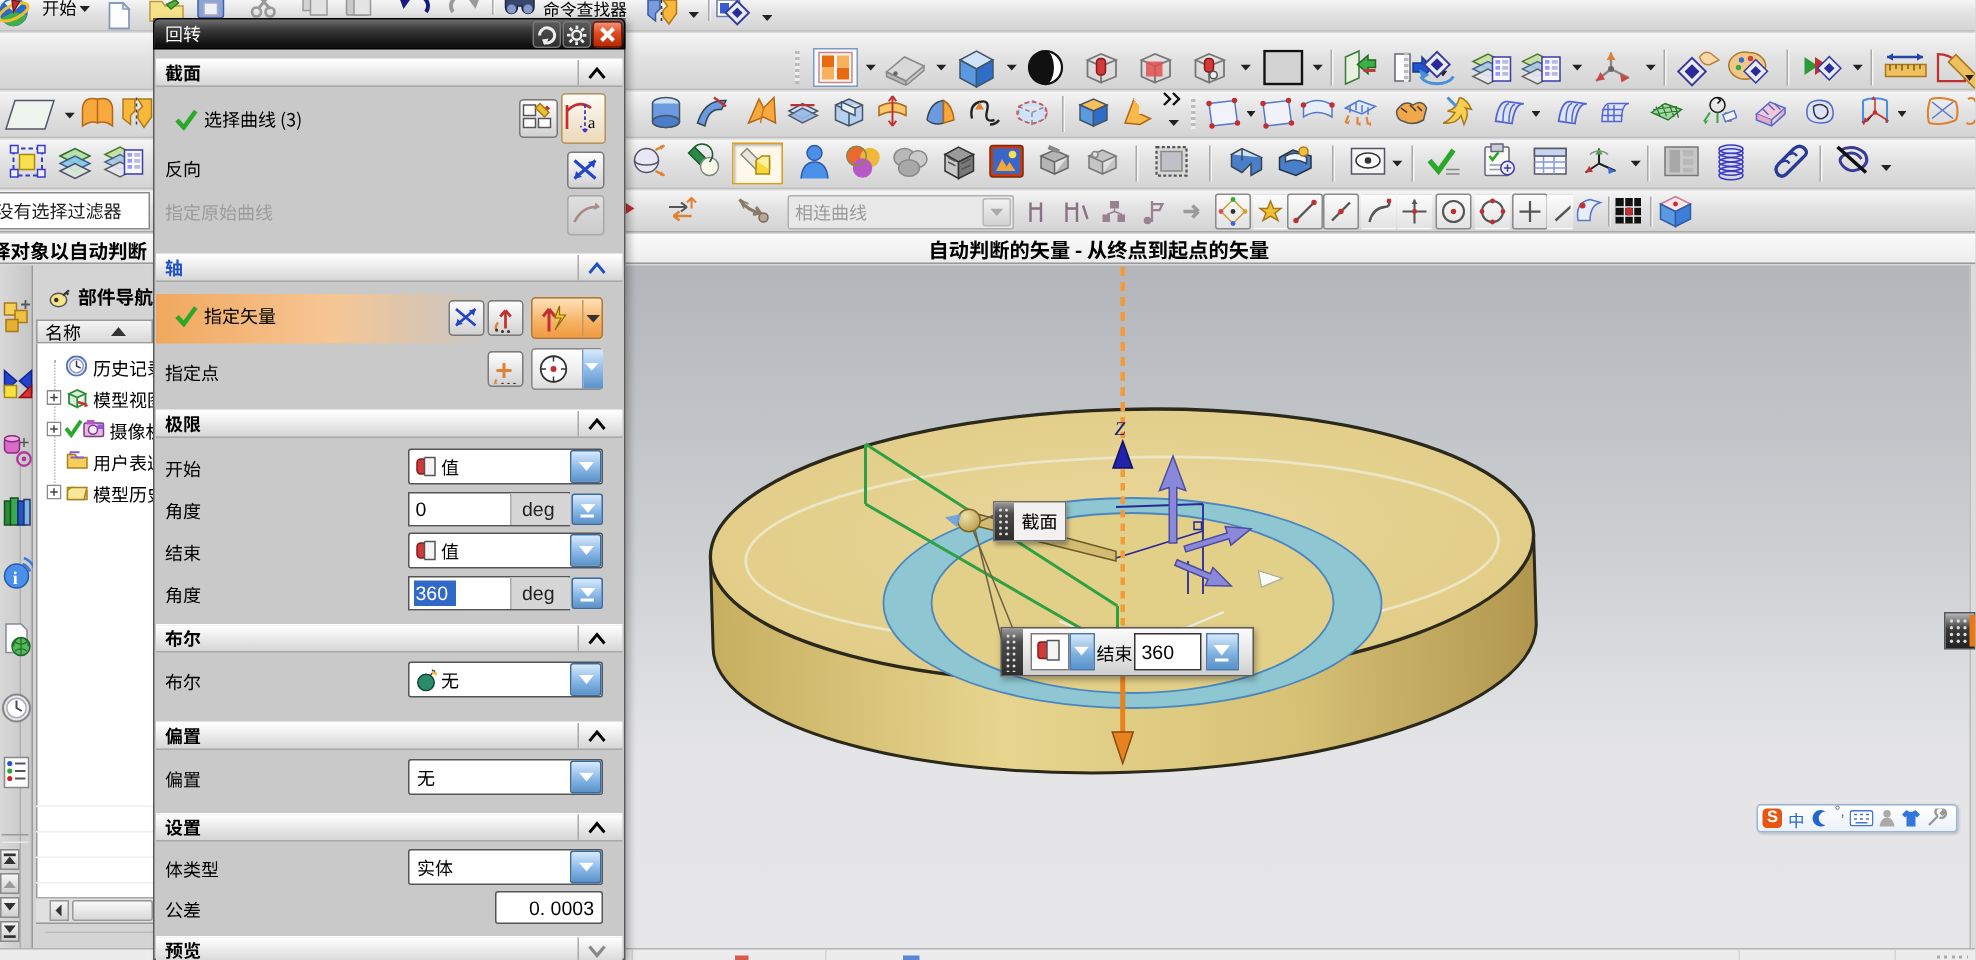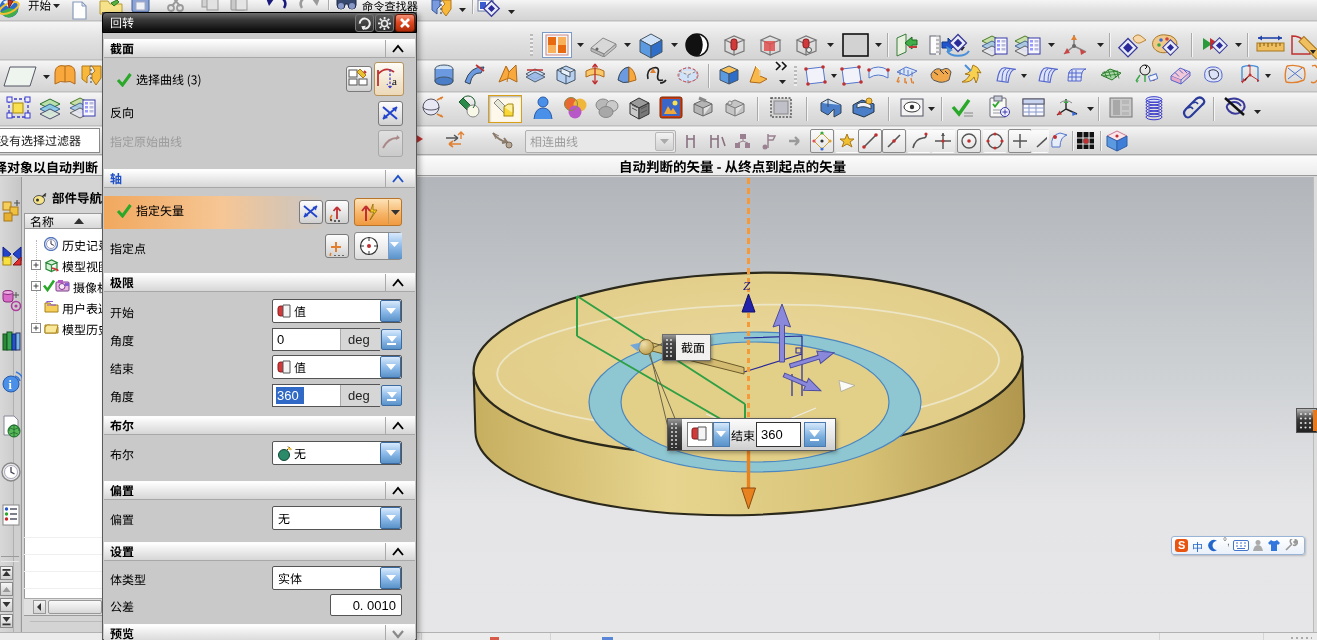--- a/index.html
+++ b/index.html
@@ -1206,21 +1206,21 @@
       <path transform="translate(0,12.24)" d="M6.5 -1.3 6.9 -1.9Q7.7 -1.7 8.5 -1.3Q9.3 -0.9 10 -0.6Q10.7 -0.2 11.2 0.2L10.6 0.9Q10.1 0.5 9.5 0.1Q8.8 -0.3 8 -0.6Q7.2 -1 6.5 -1.3ZM5.1 -9.9 6 -10.2Q6.3 -9.8 6.5 -9.3Q6.8 -8.9 6.9 -8.6L6 -8.2Q5.9 -8.6 5.6 -9Q5.4 -9.5 5.1 -9.9ZM1.1 -8.7H10.9V-6.3H10V-7.9H2V-6.3H1.1ZM6 -7.3H7Q6.9 -5.9 6.8 -4.8Q6.7 -3.7 6.4 -2.8Q6.1 -1.9 5.5 -1.2Q4.9 -0.5 4 0.1Q3 0.6 1.5 0.9Q1.4 0.7 1.3 0.5Q1.1 0.3 1 0.1Q2.4 -0.2 3.3 -0.6Q4.2 -1.1 4.8 -1.7Q5.3 -2.3 5.6 -3.2Q5.8 -4 5.9 -5Q6 -6 6 -7.3ZM0.9 -3.1H11.2V-2.3H0.9ZM2.9 -6.7 3.4 -7.3Q3.8 -7.1 4.1 -6.9Q4.4 -6.6 4.7 -6.4Q5 -6.1 5.2 -5.9L4.6 -5.3Q4.5 -5.5 4.2 -5.7Q3.9 -6 3.6 -6.2Q3.2 -6.5 2.9 -6.7ZM1.7 -4.8 2.2 -5.4Q2.6 -5.2 2.9 -5Q3.3 -4.8 3.6 -4.5Q3.9 -4.3 4.1 -4.1L3.6 -3.4Q3.4 -3.6 3.1 -3.9Q2.7 -4.1 2.4 -4.4Q2 -4.6 1.7 -4.8Z M15 -10 15.9 -9.8Q15.5 -8.8 15 -7.8Q14.6 -6.8 14 -5.9Q13.5 -5 12.9 -4.4Q12.9 -4.5 12.8 -4.6Q12.7 -4.8 12.6 -5Q12.5 -5.1 12.4 -5.2Q12.9 -5.8 13.4 -6.6Q13.9 -7.4 14.3 -8.3Q14.7 -9.1 15 -10ZM13.9 -6.9 14.8 -7.8 14.8 -7.8V0.9H13.9ZM19 -10H19.8V0.9H19ZM15.6 -7.7H23.4V-6.8H15.6ZM17 -2.1H21.8V-1.3H17ZM20.3 -7.2Q20.6 -6.1 21.2 -5.1Q21.7 -4 22.3 -3.2Q23 -2.3 23.7 -1.7Q23.5 -1.6 23.3 -1.4Q23.1 -1.2 23 -1Q22.3 -1.7 21.7 -2.6Q21 -3.6 20.5 -4.7Q20 -5.8 19.6 -7ZM18.6 -7.3 19.3 -7.1Q18.9 -5.9 18.3 -4.7Q17.8 -3.6 17.1 -2.6Q16.5 -1.6 15.8 -1Q15.7 -1.1 15.6 -1.2Q15.5 -1.3 15.3 -1.5Q15.2 -1.6 15.1 -1.7Q15.8 -2.2 16.5 -3.1Q17.1 -4 17.7 -5.1Q18.2 -6.2 18.6 -7.3Z" fill="#000"></path>
     </svg></div>
 <div style="position:absolute;left:380px;top:567px;width:21px;height:22px;background:linear-gradient(#d8eafc,#8ab8e8 55%,#5a92c8);border:1px solid #3a6aa0;border-radius:2px;"></div>
 <svg style="position:absolute;left:386px;top:575px;" width="10" height="7" viewBox="0 0 10 7">
     <polygon points="0,0 10,0 5.0,6" fill="#fff"></polygon>
   </svg>
 <div style="position:absolute;left:110px;top:599px"><svg width="25" height="16" viewBox="0 0 25 16" style="overflow:visible">
       <path transform="translate(0,12.24)" d="M7.3 -3.3 8.2 -3.7Q8.7 -3 9.3 -2.3Q9.8 -1.6 10.3 -0.9Q10.8 -0.2 11.1 0.4L10.2 0.9Q9.9 0.3 9.4 -0.4Q8.9 -1.1 8.4 -1.9Q7.8 -2.6 7.3 -3.3ZM3.9 -9.7 4.8 -9.5Q4.5 -8.5 3.9 -7.6Q3.4 -6.6 2.7 -5.9Q2.1 -5.1 1.4 -4.5Q1.4 -4.6 1.2 -4.7Q1.1 -4.8 0.9 -4.9Q0.7 -5.1 0.6 -5.1Q1.3 -5.7 1.9 -6.4Q2.5 -7.1 3 -8Q3.5 -8.8 3.9 -9.7ZM8 -9.8Q8.3 -9.2 8.7 -8.6Q9.1 -7.9 9.6 -7.3Q10.1 -6.7 10.6 -6.2Q11.1 -5.6 11.6 -5.3Q11.4 -5.2 11.3 -5Q11.2 -4.9 11 -4.8Q10.9 -4.6 10.8 -4.5Q10.3 -4.9 9.8 -5.5Q9.3 -6.1 8.8 -6.7Q8.3 -7.4 7.9 -8.1Q7.5 -8.8 7.1 -9.5ZM1.9 0.2Q1.9 0.1 1.8 -0.1Q1.8 -0.3 1.7 -0.5Q1.7 -0.7 1.6 -0.8Q1.8 -0.8 2.1 -1.1Q2.3 -1.4 2.7 -1.8Q2.8 -2 3.2 -2.5Q3.5 -2.9 3.9 -3.6Q4.4 -4.2 4.8 -4.9Q5.2 -5.7 5.6 -6.4L6.6 -6Q6 -5 5.3 -3.9Q4.7 -2.9 4 -2Q3.3 -1.1 2.7 -0.4V-0.3Q2.7 -0.3 2.5 -0.3Q2.4 -0.3 2.3 -0.2Q2.2 -0.1 2 -0Q1.9 0.1 1.9 0.2ZM1.9 0.2 1.9 -0.6 2.6 -0.9 9.3 -1.3Q9.3 -1.1 9.4 -0.9Q9.4 -0.6 9.5 -0.5Q7.9 -0.4 6.7 -0.3Q5.6 -0.2 4.8 -0.2Q4 -0.1 3.5 -0.1Q3 -0 2.7 0Q2.4 0.1 2.2 0.1Q2.1 0.1 1.9 0.2Z M13.3 -8.5H22.8V-7.7H13.3ZM13.8 -6.6H22.2V-5.8H13.8ZM14.7 -0.4H23.2V0.4H14.7ZM12.7 -4.8H23.3V-3.9H12.7ZM16.2 -3H22.4V-2.1H16.2ZM18.7 -2.7H19.6V0.1H18.7ZM14.9 -9.7 15.6 -10.1Q16 -9.7 16.3 -9.2Q16.5 -8.7 16.7 -8.4L15.9 -8Q15.7 -8.4 15.5 -8.9Q15.2 -9.3 14.9 -9.7ZM20.3 -10.1 21.3 -9.8Q21 -9.3 20.7 -8.9Q20.4 -8.5 20.1 -8.1L19.3 -8.4Q19.5 -8.6 19.7 -8.9Q19.9 -9.2 20 -9.5Q20.2 -9.9 20.3 -10.1ZM17.4 -8.3 18.3 -8.1Q17.9 -6.1 17.3 -4.5Q16.6 -3 15.6 -1.8Q14.6 -0.6 13.1 0.2Q13.1 0.1 12.9 -0.1Q12.8 -0.2 12.7 -0.4Q12.6 -0.5 12.5 -0.6Q13.9 -1.3 14.9 -2.4Q15.8 -3.5 16.4 -4.9Q17.1 -6.4 17.4 -8.3Z" fill="#000"></path>
     </svg></div>
 <div style="position:absolute;left:330px;top:594px;width:72px;height:22px;background:#fff;border:1px solid #555;border-radius:2px;"></div>
-<div style="position:absolute;left:340px;top:598px;font-size:13px;color:#000;width:56px;text-align:right">0. 0010</div>
+<div style="position:absolute;left:340px;top:598px;font-size:13px;color:#000;width:56px;text-align:right">0. 0003</div>
 <div style="position:absolute;left:104px;top:624px;width:311px;height:19px;background:linear-gradient(#ffffff,#e8e8e8 55%,#d6d6d6);border-bottom:1px solid #a8a8a8;border-top:1px solid #fdfdfd;"></div>
 <div style="position:absolute;left:110px;top:626px"><svg width="25" height="16" viewBox="0 0 25 16" style="overflow:visible">
       <path transform="translate(0,12.24)" d="M0.6 -9.7H4.4V-8.4H0.6ZM0.3 -5.7H4.9V-4.5H0.3ZM2.1 -5.1H3.5V-0.5Q3.5 0 3.4 0.3Q3.3 0.6 2.9 0.8Q2.6 1 2.1 1Q1.7 1.1 1.1 1.1Q1 0.7 0.9 0.3Q0.8 -0 0.6 -0.3Q1 -0.3 1.4 -0.3Q1.8 -0.3 1.9 -0.3Q2 -0.3 2.1 -0.4Q2.1 -0.4 2.1 -0.5ZM4 -9.7H4.3L4.5 -9.8L5.4 -9.2Q5.1 -8.7 4.8 -8.2Q4.4 -7.7 4 -7.2Q3.6 -6.8 3.2 -6.4Q3.1 -6.6 2.8 -6.9Q2.6 -7.1 2.4 -7.3Q2.7 -7.5 3 -7.9Q3.3 -8.3 3.6 -8.7Q3.9 -9.1 4 -9.4ZM4.5 -5.7H4.6L4.8 -5.8L5.7 -5.6Q5.5 -4.8 5.3 -4Q5.1 -3.3 4.9 -2.7L3.8 -3Q3.9 -3.3 4 -3.7Q4.1 -4.2 4.3 -4.7Q4.4 -5.1 4.5 -5.6ZM0.8 -7 1.6 -7.9Q2 -7.7 2.5 -7.3Q3.1 -7 3.6 -6.7Q4.1 -6.4 4.4 -6.2L3.6 -5.1Q3.3 -5.3 2.8 -5.7Q2.3 -6 1.8 -6.3Q1.3 -6.7 0.8 -7ZM5.5 -9.7H11.7V-8.5H5.5ZM7.9 -9.1 9.5 -8.9Q9.3 -8.3 9.1 -7.8Q8.9 -7.2 8.8 -6.9L7.5 -7.1Q7.7 -7.5 7.8 -8.1Q7.8 -8.6 7.9 -9.1ZM7.8 -5.7H9.2V-3.5Q9.2 -2.9 9 -2.3Q8.9 -1.7 8.5 -1.1Q8.2 -0.5 7.5 0Q6.8 0.6 5.7 1Q5.6 0.8 5.3 0.5Q5.1 0.2 4.8 0Q5.8 -0.3 6.4 -0.8Q7 -1.2 7.3 -1.7Q7.6 -2.2 7.7 -2.6Q7.8 -3.1 7.8 -3.5ZM8.7 -0.8 9.6 -1.7Q9.9 -1.4 10.3 -1.1Q10.7 -0.7 11.1 -0.4Q11.5 -0.1 11.7 0.2L10.7 1.1Q10.5 0.9 10.2 0.5Q9.8 0.2 9.4 -0.2Q9 -0.5 8.7 -0.8ZM5.9 -7.6H11.2V-1.9H9.8V-6.3H7.2V-1.8H5.9Z M19 -9.1H23.3V-7.9H19ZM18.8 -10.2 20.2 -9.9Q20 -9.2 19.8 -8.4Q19.5 -7.7 19.2 -7Q18.9 -6.4 18.5 -5.9Q18.4 -6 18.2 -6.1Q17.9 -6.3 17.7 -6.4Q17.5 -6.5 17.3 -6.6Q17.8 -7.2 18.2 -8.2Q18.6 -9.2 18.8 -10.2ZM19.9 -7.3 21.2 -7.8Q21.4 -7.5 21.6 -7.2Q21.9 -6.9 22 -6.6Q22.2 -6.3 22.3 -6L21 -5.5Q20.9 -5.8 20.8 -6.1Q20.6 -6.4 20.4 -6.7Q20.1 -7 19.9 -7.3ZM13.2 -9.5H14.6V-6H13.2ZM15.7 -10H17.1V-5.6H15.7ZM18.2 -2.2H19.7V-0.6Q19.7 -0.4 19.8 -0.3Q19.9 -0.3 20.2 -0.3Q20.3 -0.3 20.5 -0.3Q20.7 -0.3 20.9 -0.3Q21.1 -0.3 21.3 -0.3Q21.6 -0.3 21.7 -0.3Q21.9 -0.3 22 -0.3Q22.1 -0.4 22.1 -0.7Q22.2 -0.9 22.2 -1.3Q22.4 -1.2 22.8 -1.1Q23.1 -0.9 23.4 -0.9Q23.4 -0.2 23.2 0.2Q23 0.6 22.7 0.8Q22.4 0.9 21.8 0.9Q21.7 0.9 21.5 0.9Q21.3 0.9 21.1 0.9Q20.9 0.9 20.7 0.9Q20.5 0.9 20.3 0.9Q20.1 0.9 20 0.9Q19.3 0.9 18.9 0.8Q18.5 0.6 18.4 0.3Q18.2 -0 18.2 -0.6ZM17.2 -3.6H18.7V-2.7Q18.7 -2.3 18.6 -1.9Q18.5 -1.5 18.2 -1.1Q17.9 -0.7 17.3 -0.3Q16.7 0.1 15.8 0.4Q14.9 0.8 13.6 1.1Q13.5 0.9 13.4 0.7Q13.2 0.5 13 0.3Q12.8 0.1 12.7 -0.1Q13.9 -0.3 14.7 -0.6Q15.6 -0.8 16.1 -1.1Q16.5 -1.4 16.8 -1.6Q17 -1.9 17.1 -2.2Q17.2 -2.5 17.2 -2.7ZM14.1 -5.3H22.1V-1.6H20.6V-4.1H15.5V-1.5H14.1Z" fill="#000"></path>
     </svg></div>
 <div style="position:absolute;left:385px;top:625px;width:1px;height:17px;background:#aaa;"></div>
 <svg style="position:absolute;left:391px;top:629px;" width="14" height="10" viewBox="0 0 14 10">
     <path d="M2,2 L7,8 L12,2" fill="none" stroke="#898989" stroke-width="2.2"></path>
   </svg>
 <div style="position:absolute;left:1171px;top:536px;width:134px;height:19px;background:linear-gradient(#ffffff,#eaf1fa);border:1px solid #9ab4d8;border-radius:3px;box-shadow:1px 1px 2px rgba(0,0,0,0.2);"></div>
 <div style="position:absolute;left:1175px;top:539px;width:13px;height:13px;background:#e85510;border-radius:3px;"></div>

